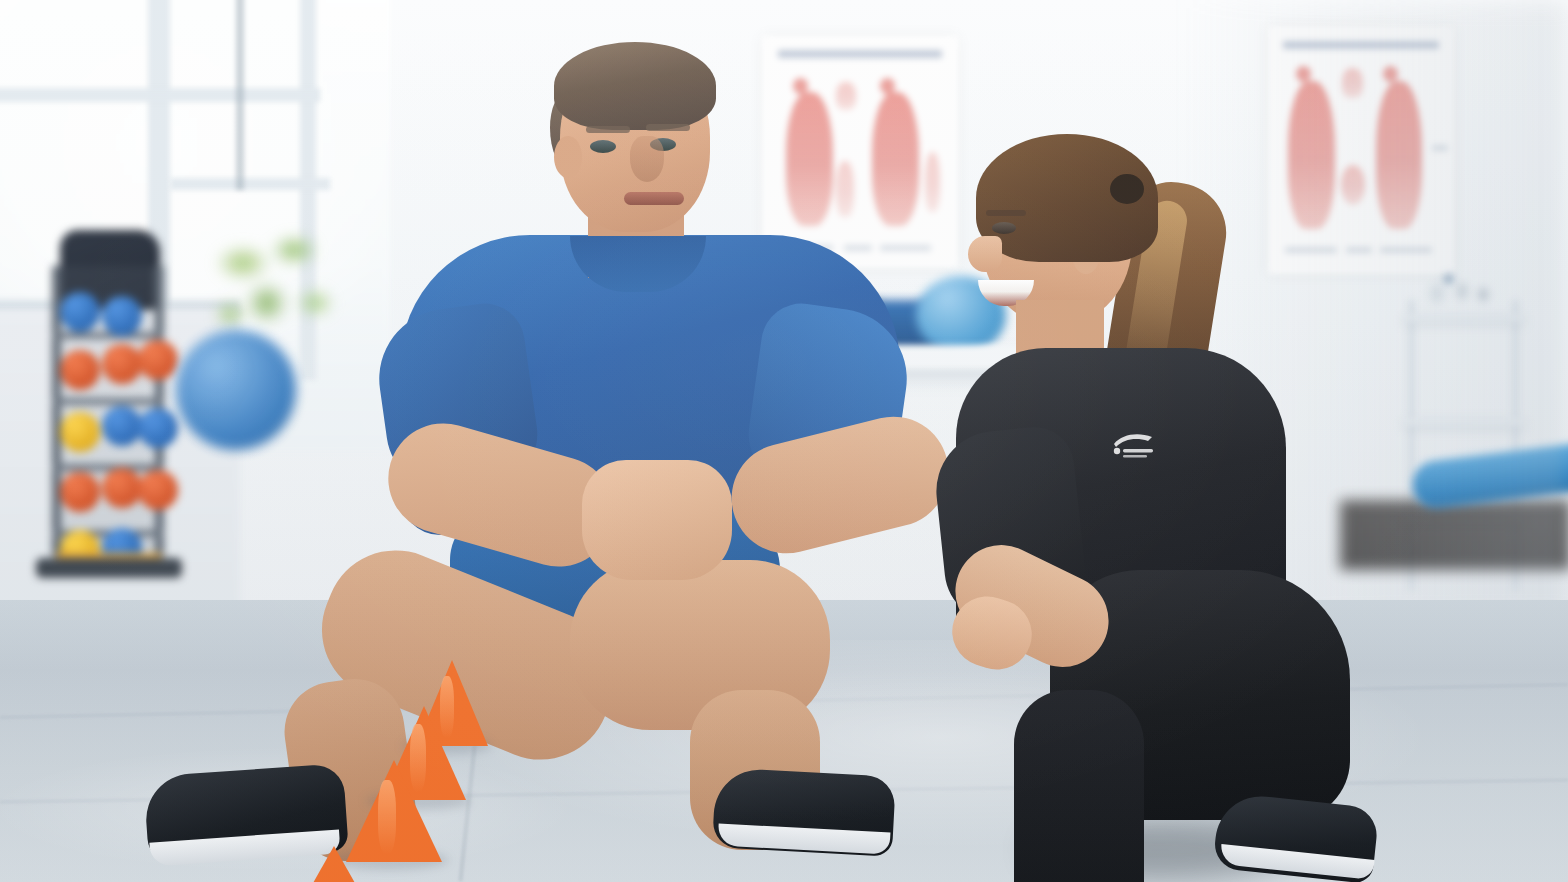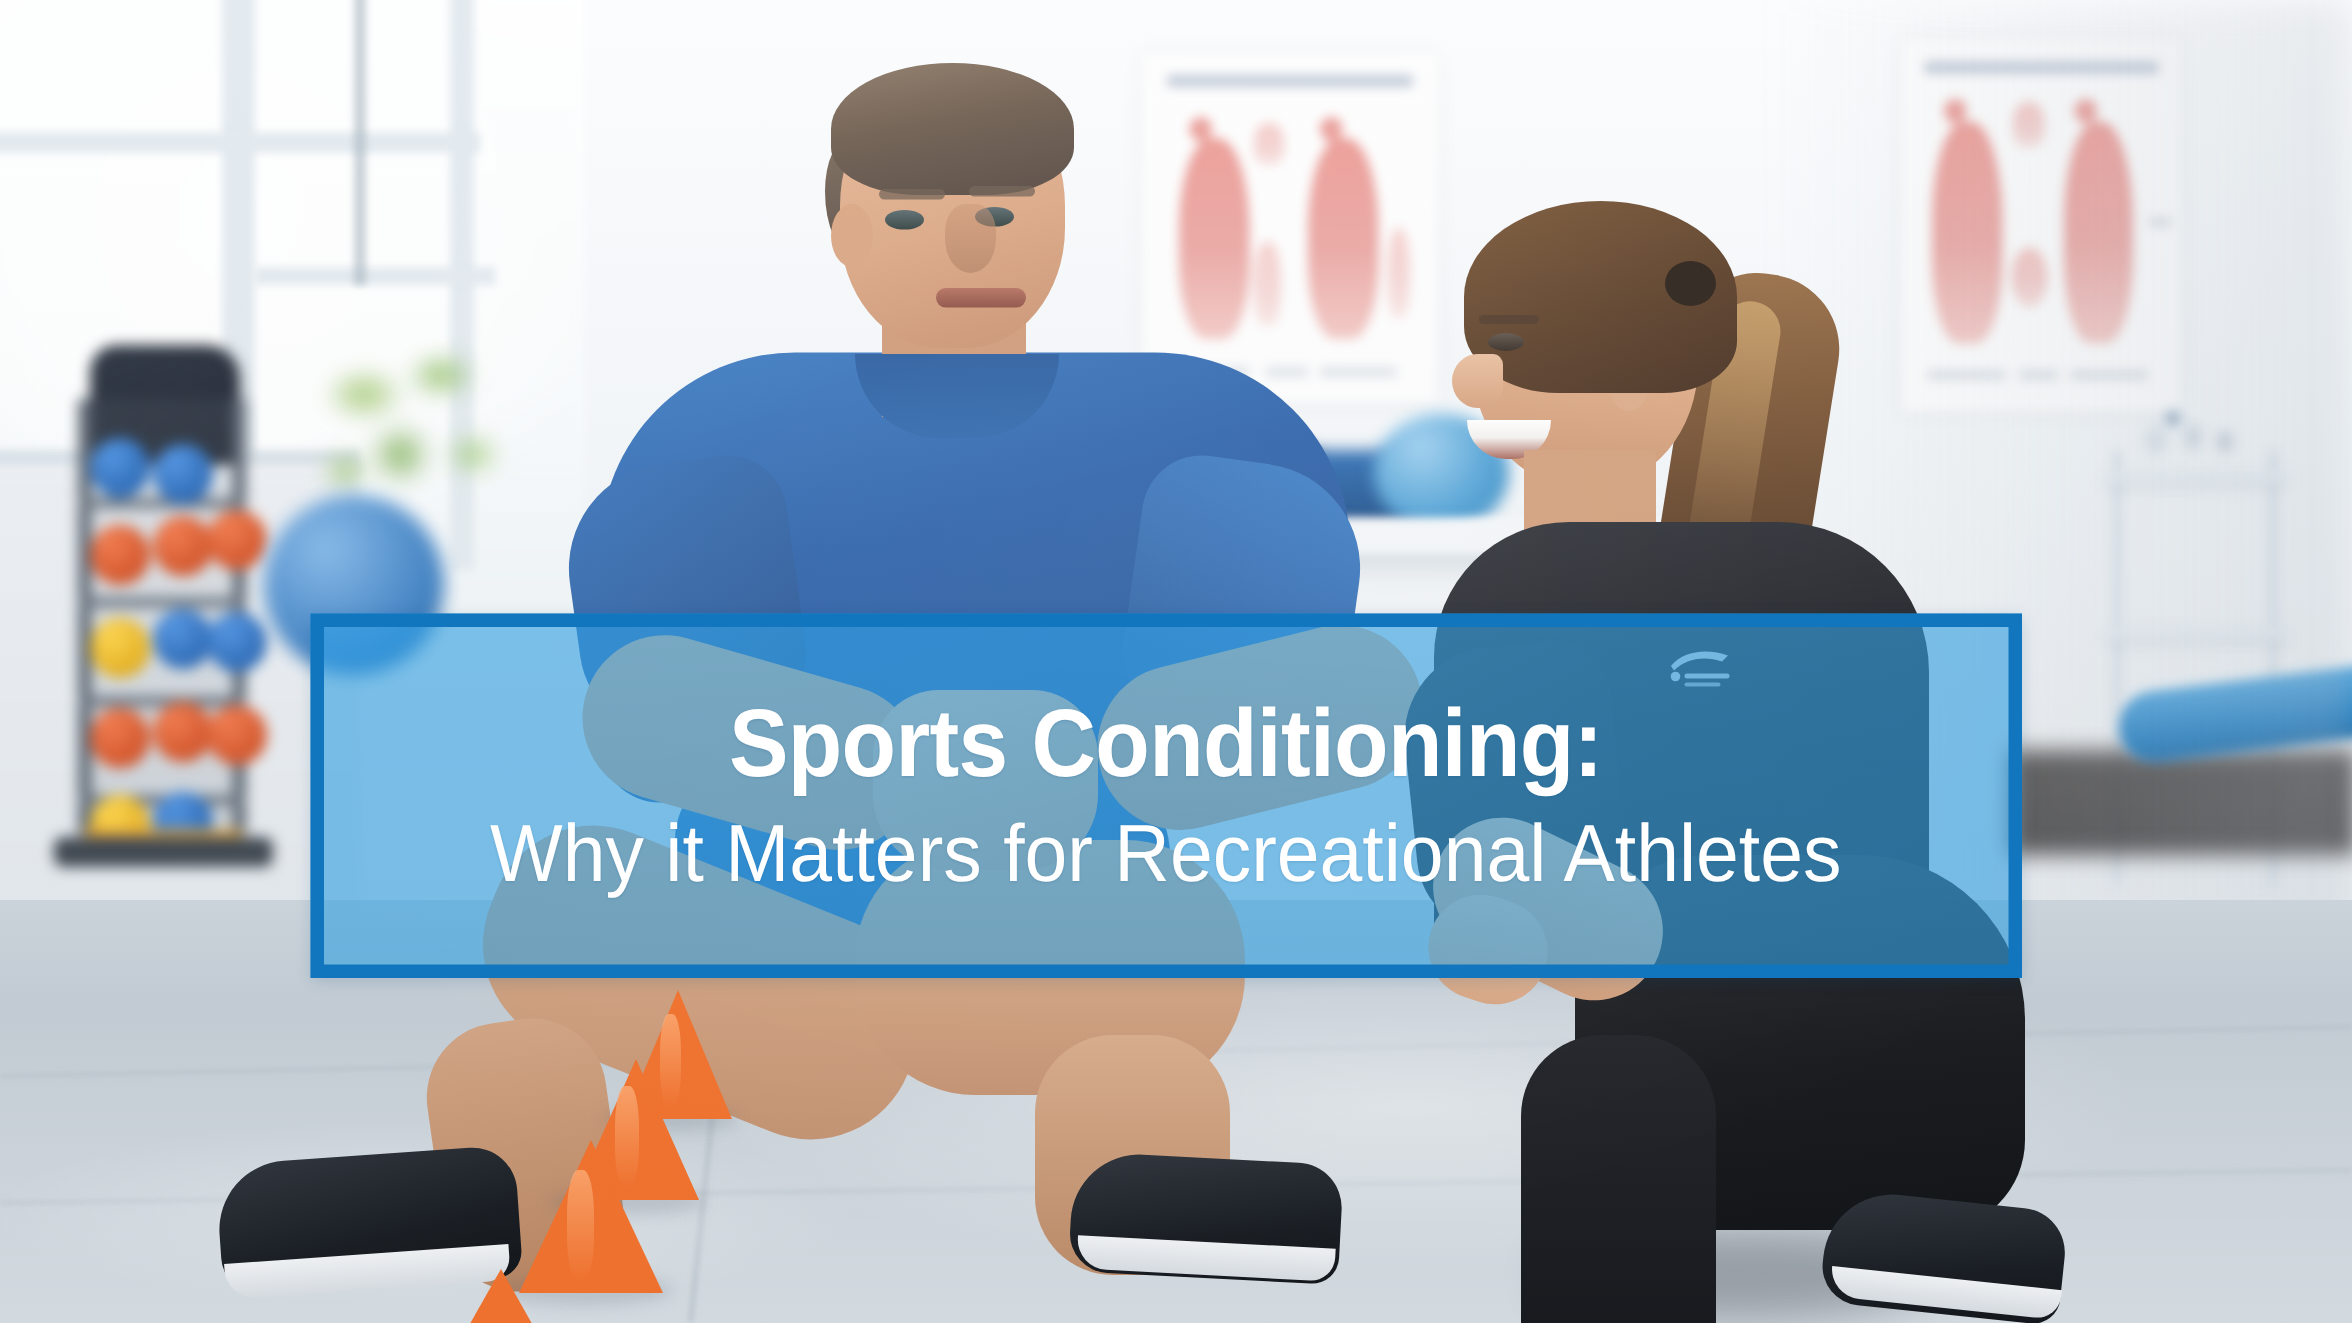--- a/index.html
+++ b/index.html
@@ -661,18 +661,14 @@
       <div class="cone-hl" style="left:378px; top:780px; width:18px; height:74px;"></div>
       <div class="cone-base" style="left:336px; top:848px; width:114px; height:20px;"></div>
     </div>
     <div class="cone">
       <div class="cone-body" style="left:300px; top:846px; border-left-width:34px; border-right-width:34px; border-bottom-width:60px;"></div>
     </div>
 
     <div class="photo-grade"></div>
   </div>
 
-  <div class="banner">
-    <div class="banner-title">Sports Conditioning:</div>
-    <div class="banner-subtitle">Why it Matters for Recreational Athletes</div>
-  </div>
 
 </div>
 
 </body></html>

